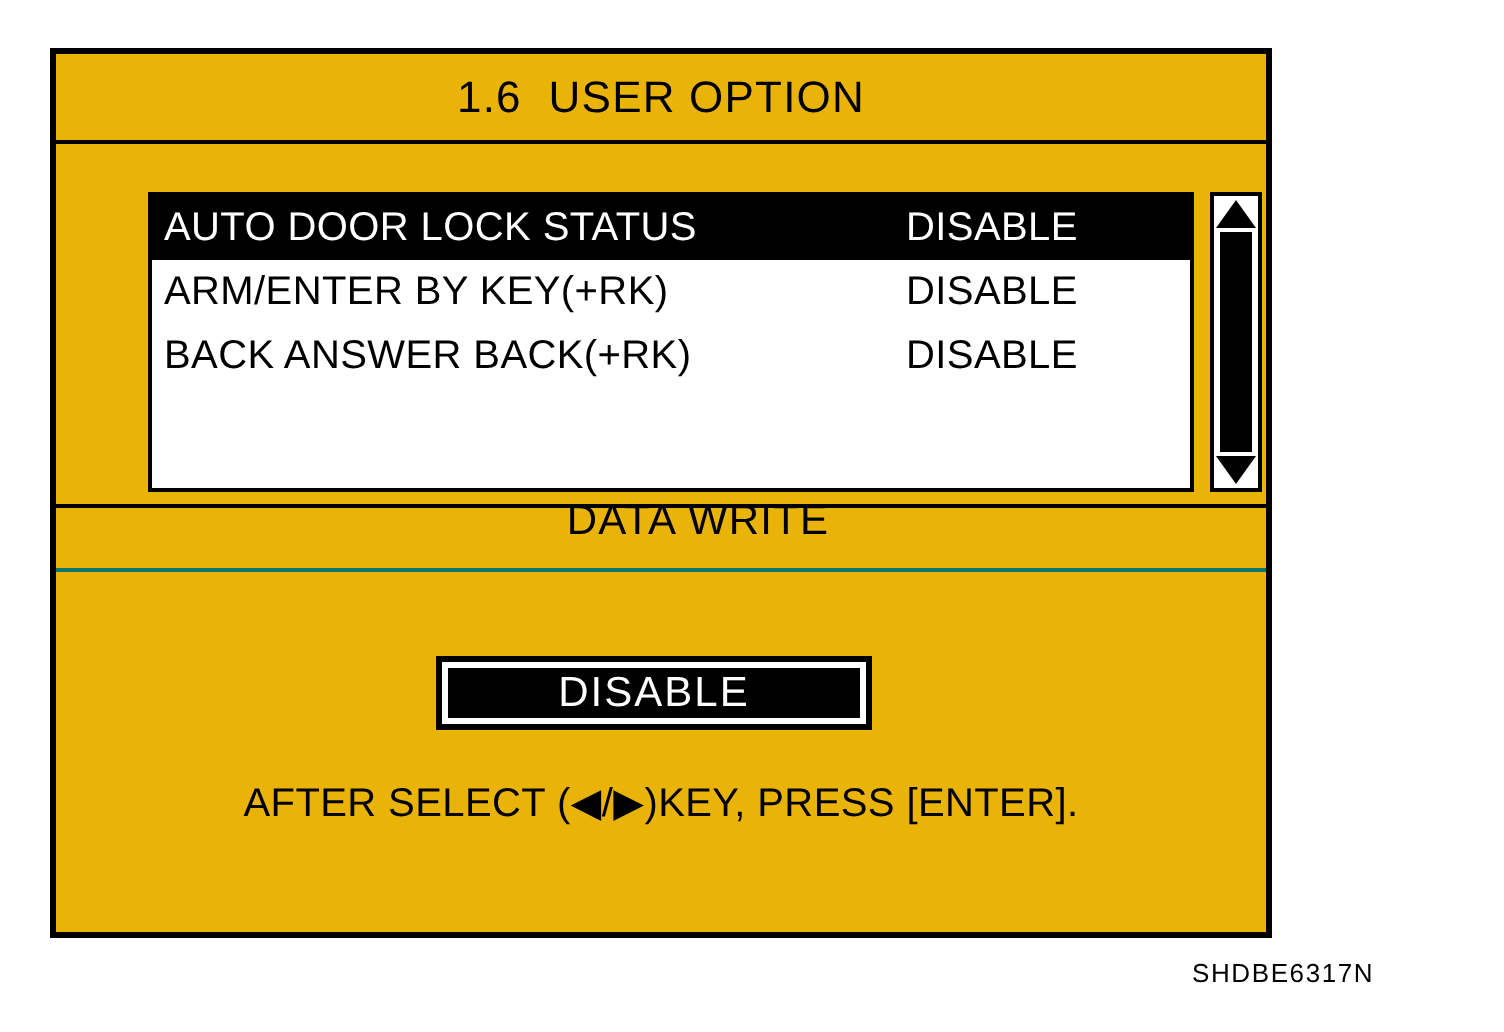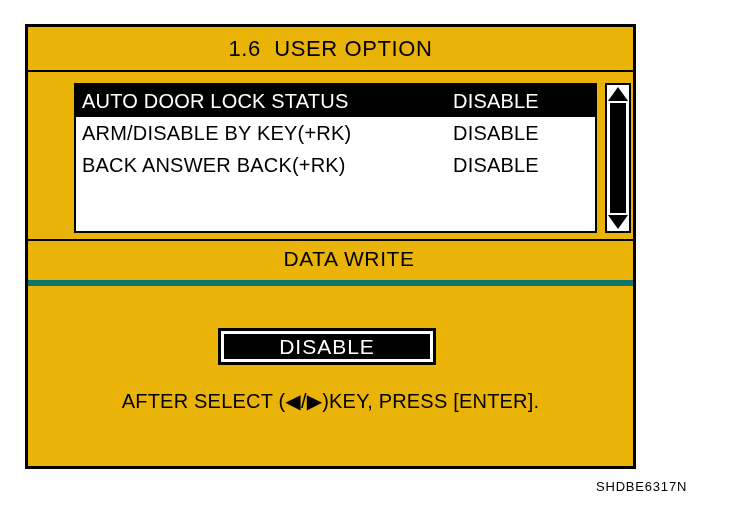--- a/index.html
+++ b/index.html
@@ -44,21 +44,21 @@
   #title-text {
     font-size: 22px;
     letter-spacing: 0.6px;
     white-space: pre;
   }
 
   
   #list-region {
     position: absolute;
     left: 0;
-    top: 48px;
+    top: 61px;
     width: 100%;
     height: 166px;
     border-bottom: 2px solid #000000;
   }
   #list-box {
     position: absolute;
     left: 46px;
     top: 8px;
     width: 523px;
     height: 150px;
@@ -126,21 +126,21 @@
     margin: 2px 0;
   }
 
   
   #data-write-band {
     position: absolute;
     left: 0;
     top: 211px;
     width: 100%;
     height: 48px;
-    border-bottom: 6px solid #0f766e;
+    border-bottom: 2px solid #0f766e;
     display: flex;
     align-items: center;
     justify-content: center;
     padding-left: 37px;
   }
   #data-write-text {
     font-size: 21px;
     letter-spacing: 0.6px;
     white-space: pre;
   }
@@ -213,21 +213,21 @@
 
     <div id="list-box">
 
       <div class="list-row selected">
         <span class="row-label">AUTO DOOR LOCK STATUS</span>
         <span class="row-spacer"></span>
         <span class="row-value">DISABLE</span>
       </div>
 
       <div class="list-row">
-        <span class="row-label">ARM/DISABLE BY KEY(+RK)</span>
+        <span class="row-label">ARM/ENTER BY KEY(+RK)</span>
         <span class="row-spacer"></span>
         <span class="row-value">DISABLE</span>
       </div>
 
       <div class="list-row">
         <span class="row-label">BACK ANSWER BACK(+RK)</span>
         <span class="row-spacer"></span>
         <span class="row-value">DISABLE</span>
       </div>
 

